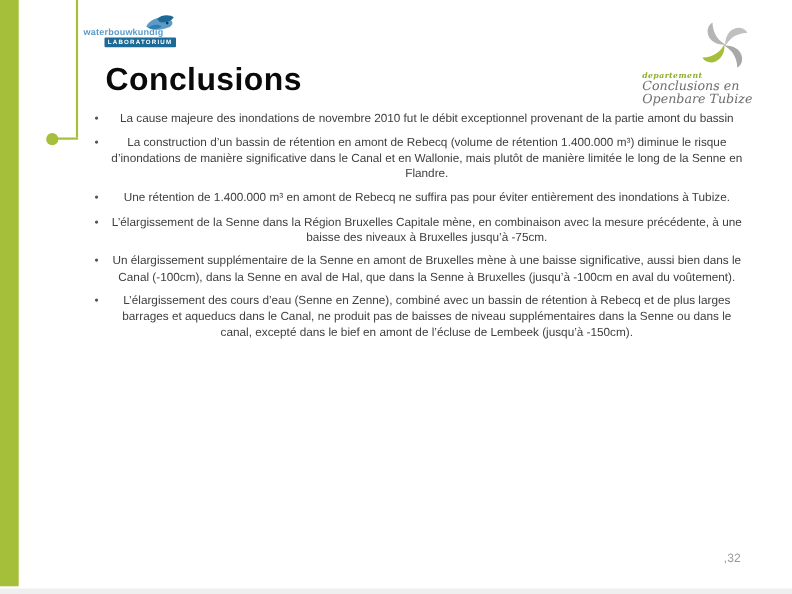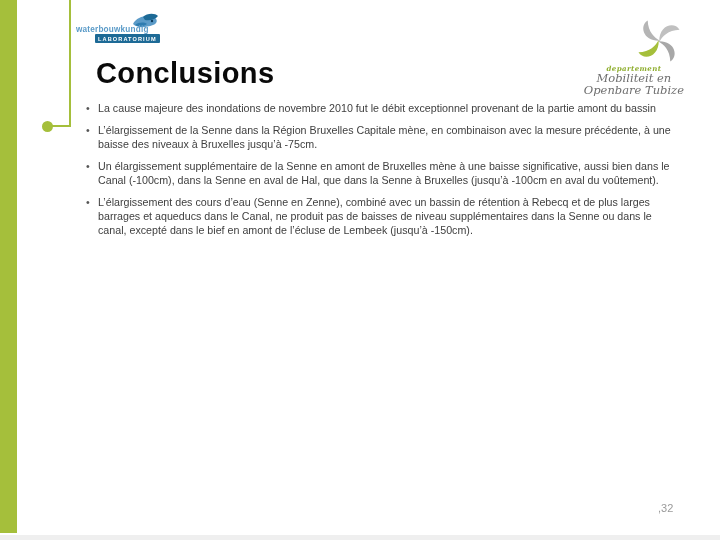--- a/index.html
+++ b/index.html
@@ -57,38 +57,38 @@
     font-size: 29px; font-weight: bold; letter-spacing: 0.4px;
     color: #0a0a0a;
     margin-left: 19px;
   }
   
   .bullets {
     position: absolute; left: 86px; top: 101px;
     width: 592px;
     margin: 0; padding: 0; list-style: none;
     color: #404040;
-    font-size: 10.7px; line-height: 14.2px;
+    font-size: 10.7px; line-height: 14.2px; text-align: center;
   }
   .bullets li {
     position: relative;
     padding-left: 12px;
     margin-bottom: 7.5px;
   }
   .bullets li::before {
     content: "\2022";
     position: absolute; left: 0; top: 0;
     color: #555555;
   }
   
   .dept-logo { position: absolute; left: 598px; top: 14px; width: 92px; height: 86px; }
   .pinwheel { position: absolute; left: 33px; top: 4px; }
   .dept-text {
     position: absolute; right: 6px; top: 50px;
-    text-align: center;
+    text-align: left;
     font-family: "DejaVu Serif", serif;
     font-style: italic;
     white-space: nowrap;
   }
   .dept-text .dept-small {
     font-size: 7px; color: #8fae2f; font-weight: bold;
     letter-spacing: 0.4px;
   }
   .dept-text .dept-line {
     font-size: 11.5px; color: #6e6e6e; line-height: 11.5px;
@@ -127,27 +127,29 @@
       <g>
         <path d="M50,44 C58,14 88,16 92,34 C72,28 58,36 50,44 Z" fill="#c0c0c0" transform="rotate(-18,50,42)"></path>
         <path d="M50,44 C58,14 88,16 92,34 C72,28 58,36 50,44 Z" fill="#a8a8a8" transform="rotate(72,50,42)"></path>
         <path d="M50,44 C58,14 88,16 92,34 C72,28 58,36 50,44 Z" fill="#a5bf3b" transform="rotate(162,50,42)"></path>
         <path d="M50,44 C58,14 88,16 92,34 C72,28 58,36 50,44 Z" fill="#b5b5b5" transform="rotate(252,50,42)"></path>
       </g>
     </svg>
   </span>
   <span class="dept-text">
     <div class="dept-small">departement</div>
-    <div class="dept-line">Mobiliteit en</div>
+    <div class="dept-line">Conclusions en</div>
     <div class="dept-line">Openbare Tubize</div>
   </span>
 </div>
 
 <div class="slide-title">Conclusions</div>
 
 <ul class="bullets">
   <li>La cause majeure des inondations de novembre 2010 fut le débit exceptionnel provenant de la partie amont du bassin</li>
+  <li>La construction d’un bassin de rétention en amont de Rebecq (volume de rétention 1.400.000 m³) diminue le risque d’inondations de manière significative dans le Canal et en Wallonie, mais plutôt de manière limitée le long de la Senne en Flandre.</li>
+  <li>Une rétention de 1.400.000 m³ en amont de Rebecq ne suffira pas pour éviter entièrement des inondations à Tubize.</li>
   <li>L’élargissement de la Senne dans la Région Bruxelles Capitale mène, en combinaison avec la mesure précédente, à une baisse des niveaux à Bruxelles jusqu’à -75cm.</li>
   <li>Un élargissement supplémentaire de la Senne en amont de Bruxelles mène à une baisse significative, aussi bien dans le Canal (-100cm), dans la Senne en aval de Hal, que dans la Senne à Bruxelles (jusqu’à -100cm en aval du voûtement).</li>
   <li>L’élargissement des cours d’eau (Senne en Zenne), combiné avec un bassin de rétention à Rebecq et de plus larges barrages et aqueducs dans le Canal, ne produit pas de baisses de niveau supplémentaires dans la Senne ou dans le canal, excepté dans le bief en amont de l’écluse de Lembeek (jusqu’à -150cm).</li>
 </ul>
 
 <div class="page-number">,32</div>
 
 </body></html>

